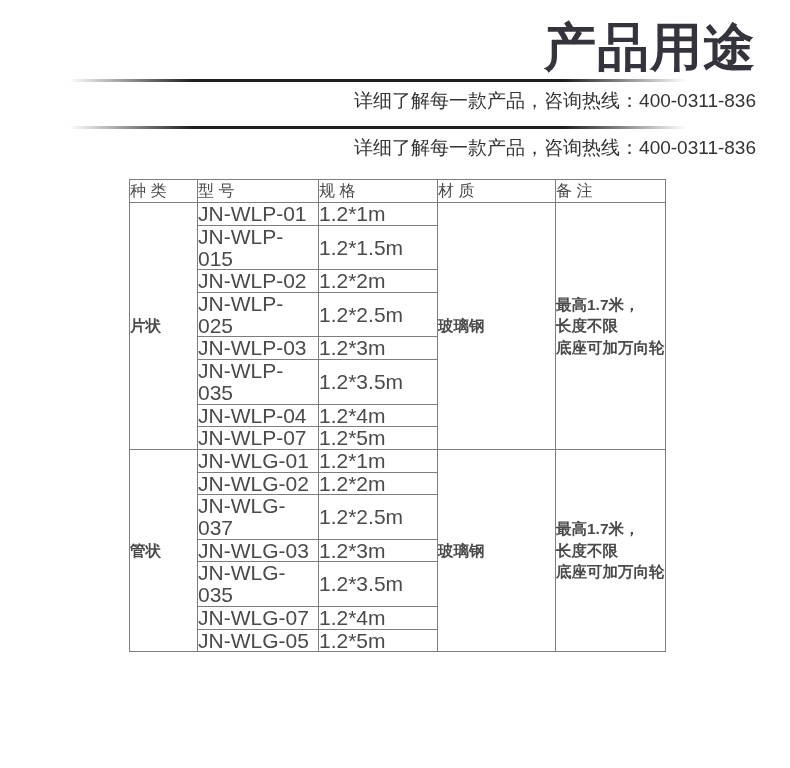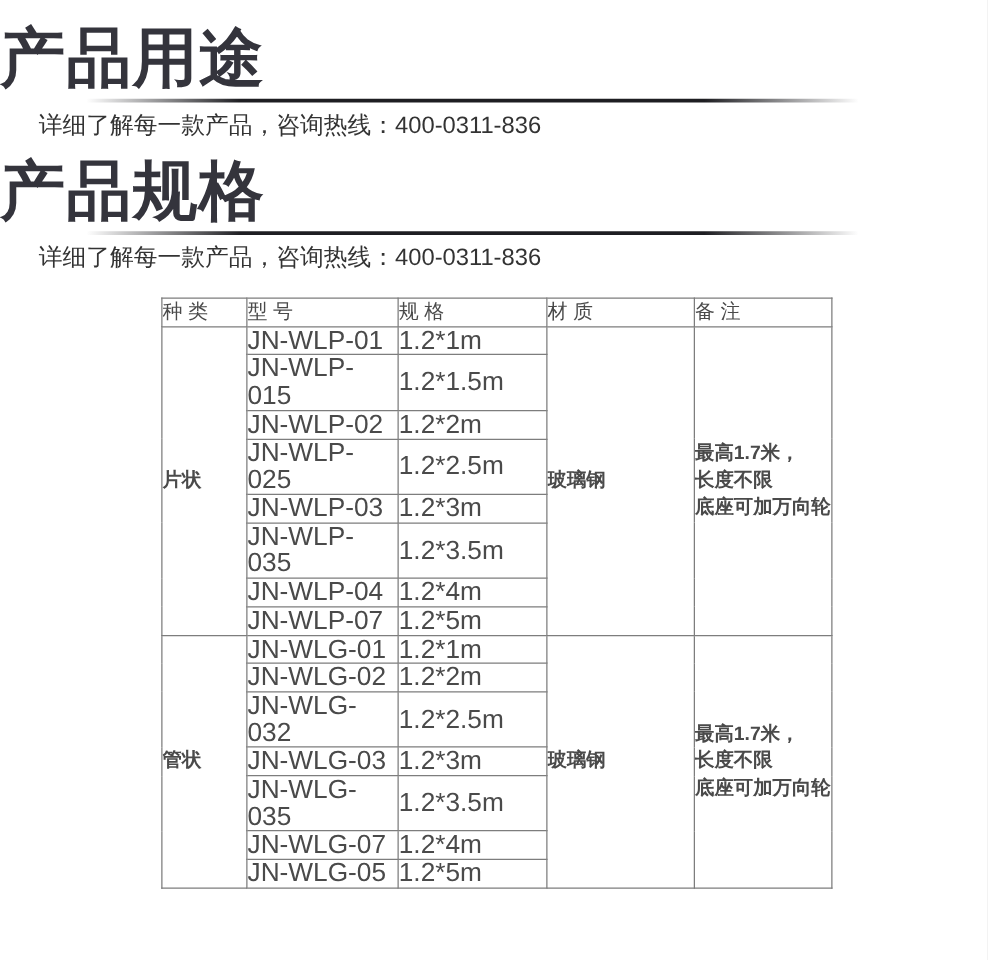--- a/index.html
+++ b/index.html
@@ -5,21 +5,21 @@
   :root{
     --title_text:#34343c; --body_text:#333333; --subtitle_text:#333333;
     --divider:#1e1e22; --table_border:#7d7d7d; --table_text:#4a4a4a; --background:#ffffff;
   }
   *{box-sizing:border-box; margin:0; padding:0;}
   html,body{background:#e9e9e9;}
   .page{
     width:790px; height:768px; background:var(--background); margin:0 auto;
     font-family:"Liberation Sans","DejaVu Sans",sans-serif; overflow:hidden;
   }
-  .section-head{ margin-right:34px; text-align:left; }
+  .section-head{ margin-right:34px; text-align:right; }
   .usage-section{ padding-top:20px; }
   .spec-section{ margin-top:14px; }
   .big-title{
     font-size:52px; line-height:1.05; font-weight:900; letter-spacing:1px;
     color:var(--title_text); font-family:"Liberation Sans","DejaVu Sans",sans-serif;
   }
   .divider{
     height:3px; width:618px; margin:4px auto 0; border-radius:2px;
     background:linear-gradient(90deg, rgba(30,30,34,0) 0%, var(--divider) 20%, var(--divider) 80%, rgba(30,30,34,0) 100%);
   }
@@ -49,21 +49,20 @@
   <section class="usage-section">
     <div class="section-head">
       <h1 class="big-title">产品用途</h1>
       <div class="divider"></div>
       <p class="subtitle">详细了解每一款产品，咨询热线：400-0311-836</p>
     </div>
   </section>
 
   <section class="spec-section">
     <div class="section-head">
-      <h1 class="big-title">产品规格</h1>
       <div class="divider"></div>
       <p class="subtitle">详细了解每一款产品，咨询热线：400-0311-836</p>
     </div>
 
     <table class="spec-table">
       <colgroup>
         <col style="width:68px">
         <col style="width:121px">
         <col style="width:119px">
         <col style="width:118px">
@@ -127,21 +126,21 @@
               <div>最高1.7米，</div>
               <div>长度不限</div>
               <div>底座可加万向轮</div>
             </td>
           </tr>
           <tr>
             <td>JN-WLG-02</td>
             <td>1.2*2m</td>
           </tr>
           <tr>
-            <td>JN-WLG-032</td>
+            <td>JN-WLG-037</td>
             <td>1.2*2.5m</td>
           </tr>
           <tr>
             <td>JN-WLG-03</td>
             <td>1.2*3m</td>
           </tr>
           <tr>
             <td>JN-WLG-035</td>
             <td>1.2*3.5m</td>
           </tr>

